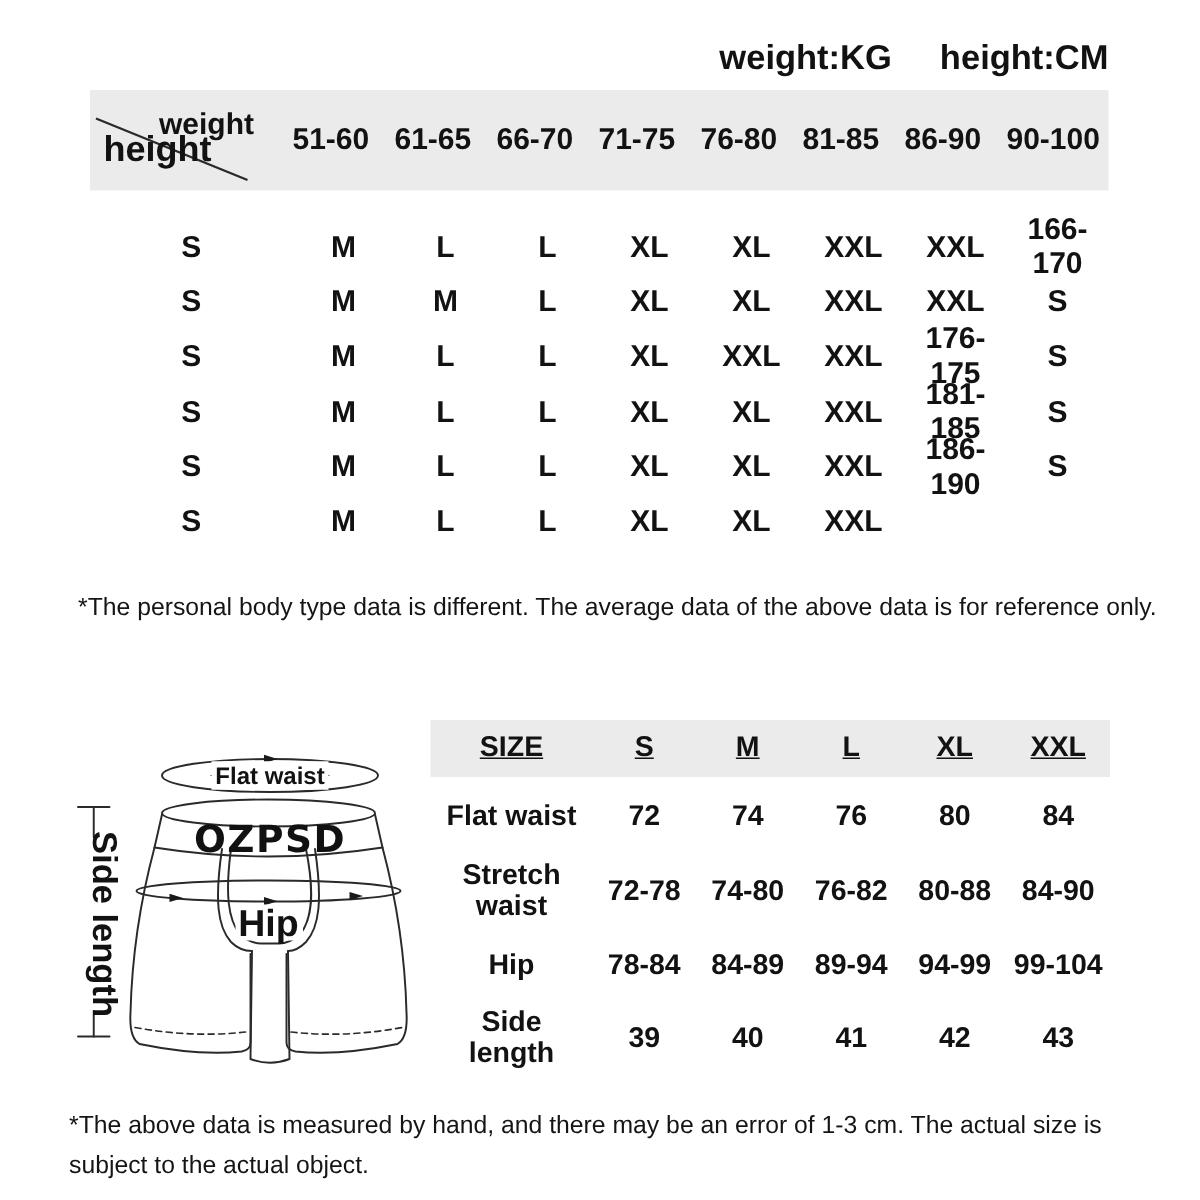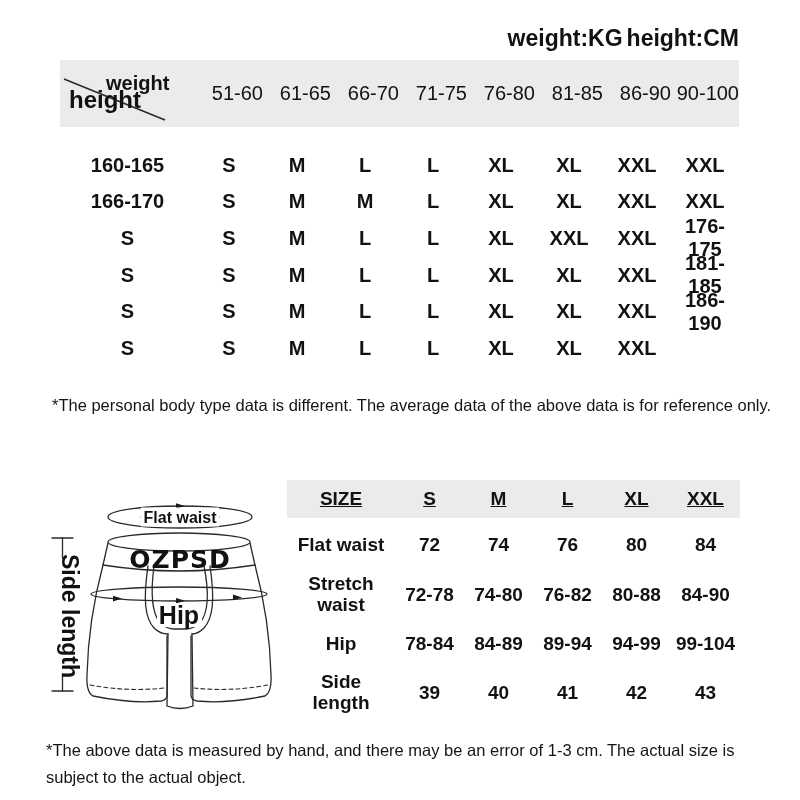--- a/index.html
+++ b/index.html
@@ -1,27 +1,27 @@
 <!DOCTYPE html>
 <html><head>
 <meta charset="utf-8">
 <style>
   html,body{margin:0;padding:0;background:#fff;}
   .page{position:relative;width:800px;height:800px;background:#ffffff;overflow:hidden;
         font-family:"Liberation Sans",sans-serif;color:#121212;}
 
   
-  .units{position:absolute;top:25px;right:61px;display:flex;gap:4px;
+  .units{position:absolute;top:25px;right:61px;display:flex;gap:32px;
          font-size:23px;font-weight:600;}
 
   
   .t1{position:absolute;left:60px;top:60px;}
   .t1-hdr{display:grid;grid-template-columns:135px repeat(8,68px);height:67px;
           background:#ebebeb;align-items:center;}
-  .t1-hdr .c{text-align:right;font-size:20px;font-weight:400;}
+  .t1-hdr .c{text-align:left;font-size:20px;font-weight:700;}
   .corner{position:relative;width:135px;height:49px;}
   .corner svg{position:absolute;left:0;top:0;}
   .corner .w{position:absolute;top:3px;left:46px;font-size:20px;font-weight:600;}
   .corner .h{position:absolute;bottom:4px;left:9px;font-size:24px;font-weight:600;}
   .t1-bdy{display:grid;grid-template-columns:135px repeat(8,68px);
           grid-auto-rows:36.6px;align-items:center;margin-top:20px;}
   .t1-bdy .c{text-align:center;font-size:20px;font-weight:600;}
   .t1-bdy .rl{font-weight:600;}
 
   .note1{position:absolute;left:52px;top:396px;font-size:16.5px;white-space:nowrap;color:#151515;}
@@ -64,21 +64,20 @@
       <div class="c">51-60</div>
       <div class="c">61-65</div>
       <div class="c">66-70</div>
       <div class="c">71-75</div>
       <div class="c">76-80</div>
       <div class="c">81-85</div>
       <div class="c">86-90</div>
       <div class="c">90-100</div>
     </div>
     <div class="t1-bdy">
-      <div class="c rl">160-165</div>
       <div class="c">S</div>
       <div class="c">M</div>
       <div class="c">L</div>
       <div class="c">L</div>
       <div class="c">XL</div>
       <div class="c">XL</div>
       <div class="c">XXL</div>
       <div class="c">XXL</div>
 
       <div class="c rl">166-170</div>

